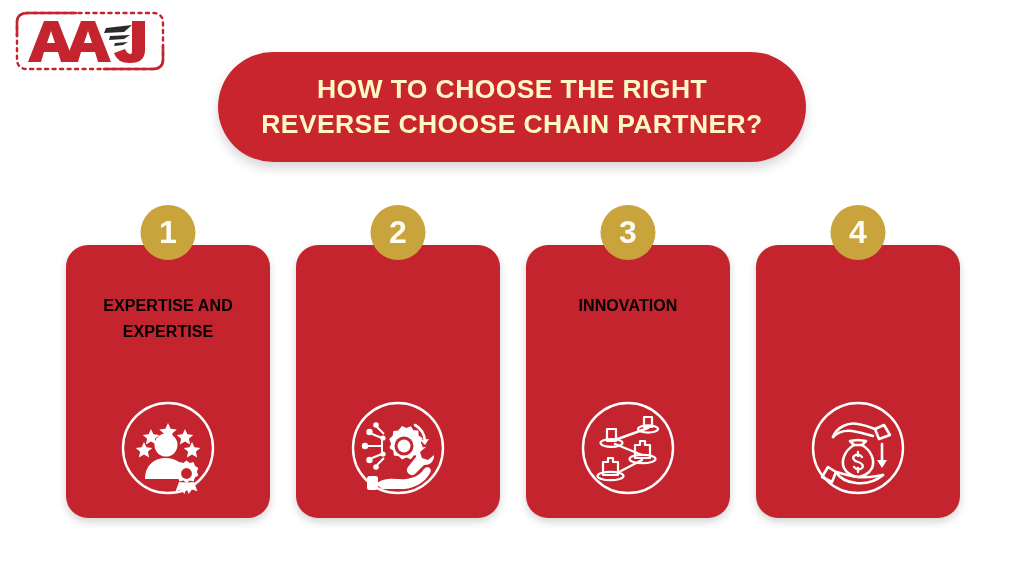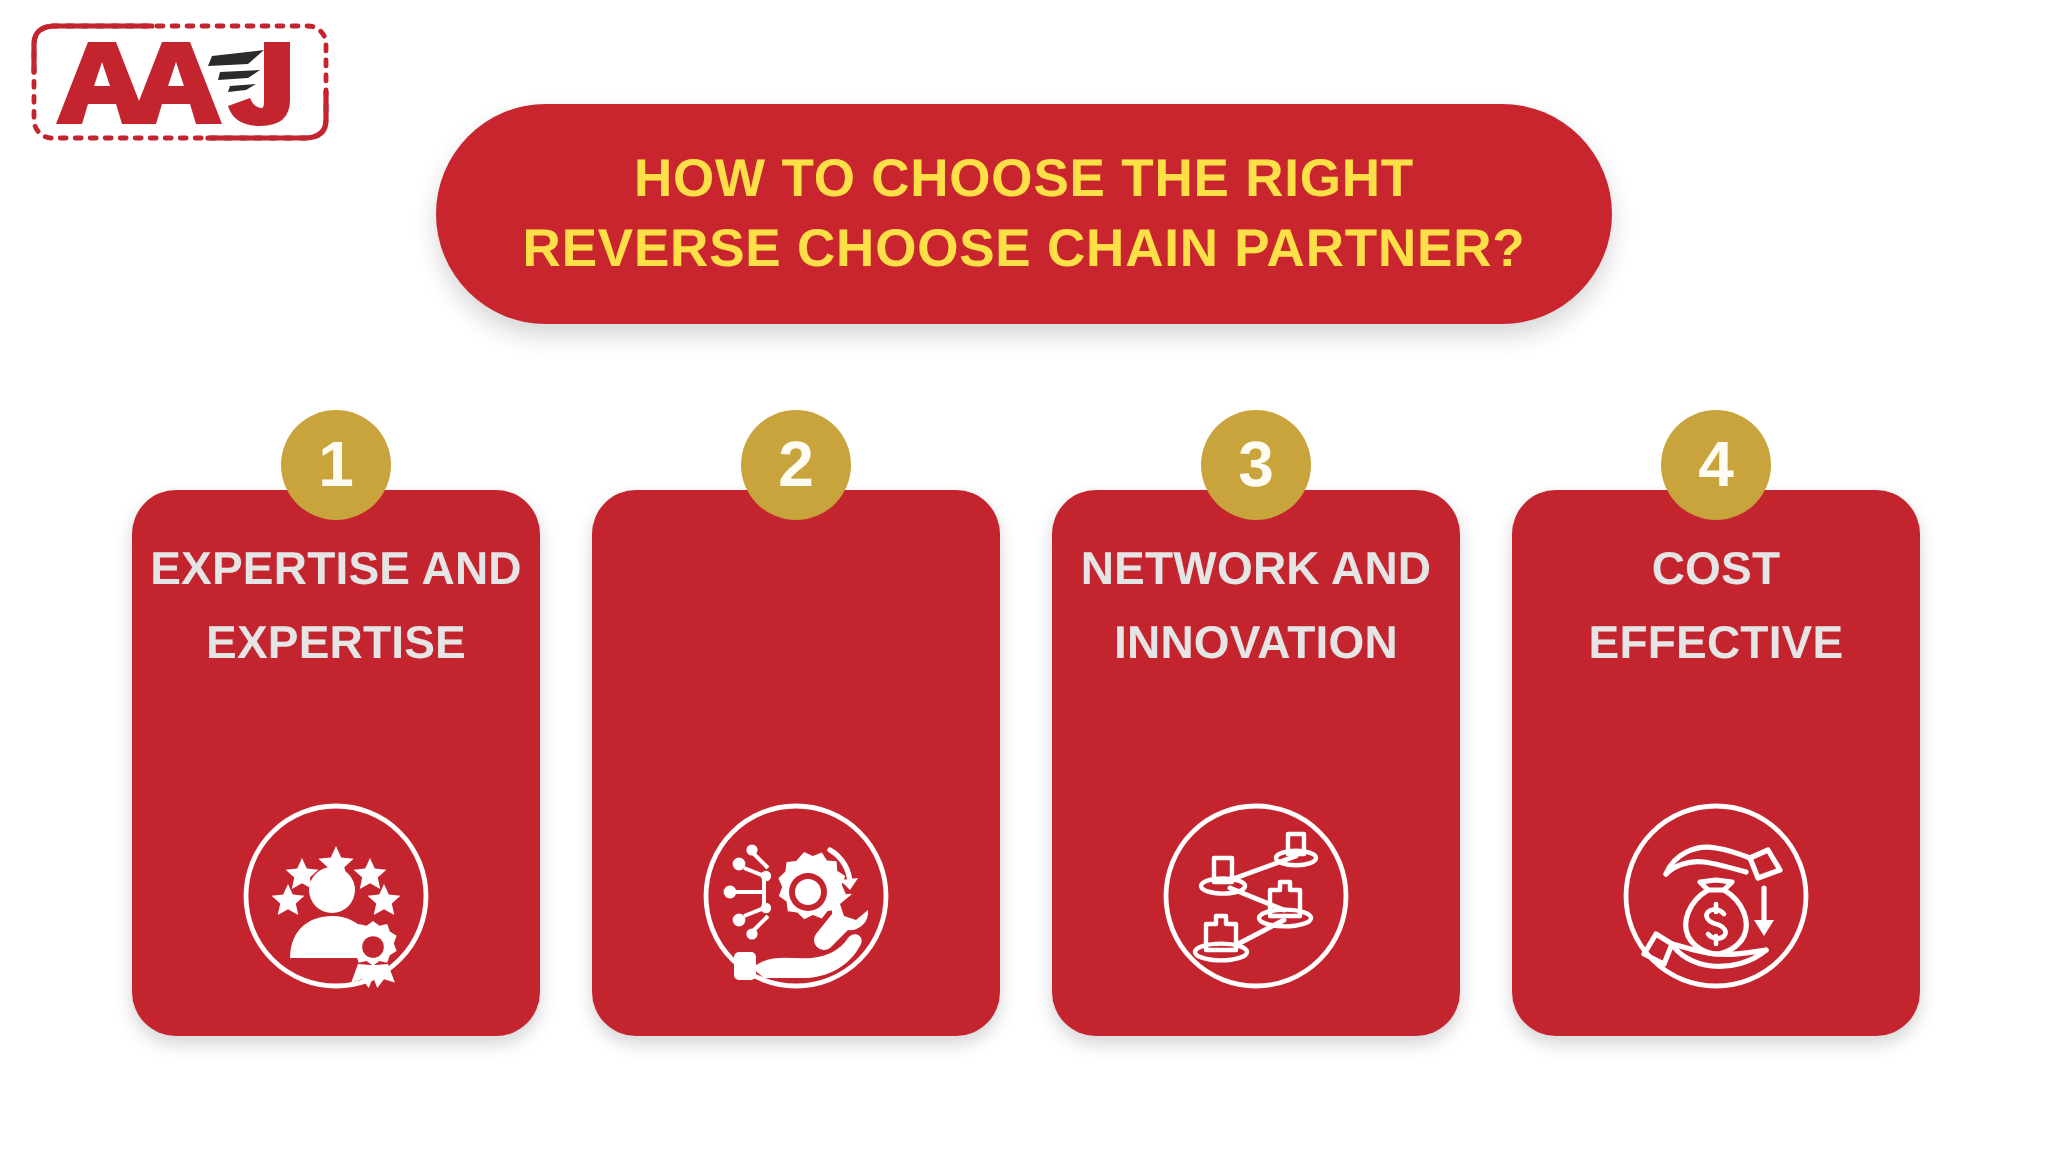--- a/index.html
+++ b/index.html
@@ -37,21 +37,21 @@
     height: 110px;
     background: #C9252F;
     border-radius: 55px;
     display: flex;
     flex-direction: column;
     align-items: center;
     justify-content: center;
     box-shadow: 0 6px 12px rgba(0,0,0,0.16);
   }
   #title-banner .tline {
-    color: #fde047;
+    color: #fef9c3;
     font-size: 26.5px;
     font-weight: bold;
     letter-spacing: 0.4px;
     line-height: 1.32;
     text-align: center;
     white-space: nowrap;
   }
 
   
   #cards {
@@ -92,24 +92,24 @@
   }
   .badge-num {
     color: #FDFBF2;
     font-size: 32px;
     font-weight: bold;
     line-height: 1;
     margin-top: -1px;
   }
 
   .card-title {
-    margin-top: 21px;
+    margin-top: 48px;
     width: 196px;
-    color: #e5e5e5;
-    font-size: 23px;
+    color: #000000;
+    font-size: 16px;
     font-weight: bold;
     line-height: 1.62;
     text-align: center;
     letter-spacing: 0.1px;
   }
 
   .icon-wrap {
     position: absolute;
     bottom: 18px;
     left: 50%;
@@ -230,21 +230,20 @@
           <rect x="21" y="80" width="11" height="14" rx="2.5" fill="#ffffff"></rect>
         </svg>
       </div>
     </div>
 
     <div class="card">
       <div class="badge">
         <span class="badge-num">3</span>
       </div>
       <div class="card-title">
-        <div>NETWORK AND</div>
         <div>INNOVATION</div>
       </div>
       <div class="icon-wrap">
         <svg viewBox="0 0 104 104" aria-hidden="true">
           <circle cx="52" cy="52" r="45" fill="none" stroke="#ffffff" stroke-width="2.4"></circle>
 
           <g stroke="#ffffff" stroke-width="2.4" fill="none" stroke-linecap="round">
             <path d="M39 44 L72 32"></path>
             <path d="M39 48 L66 59"></path>
             <path d="M66 64 L43 76"></path>
@@ -270,24 +269,20 @@
             <ellipse cx="34.5" cy="80" rx="13" ry="4.2"></ellipse>
           </g>
         </svg>
       </div>
     </div>
 
     <div class="card">
       <div class="badge">
         <span class="badge-num">4</span>
       </div>
-      <div class="card-title">
-        <div>COST</div>
-        <div>EFFECTIVE</div>
-      </div>
       <div class="icon-wrap">
         <svg viewBox="0 0 104 104" aria-hidden="true">
           <circle cx="52" cy="52" r="45" fill="none" stroke="#ffffff" stroke-width="2.4"></circle>
 
           <g fill="none" stroke="#ffffff" stroke-width="2.6" stroke-linejoin="round" stroke-linecap="round">
             <path d="M27 41 C31 31 42 26 52 28 C58 29 64 31 69 33"></path>
             <path d="M27 41 C31 37 38 34 46 35 C53 36 60 38 67 40"></path>
             <path d="M69 33 L78 29 L84 39 L73 43 Z"></path>
           </g>
 

